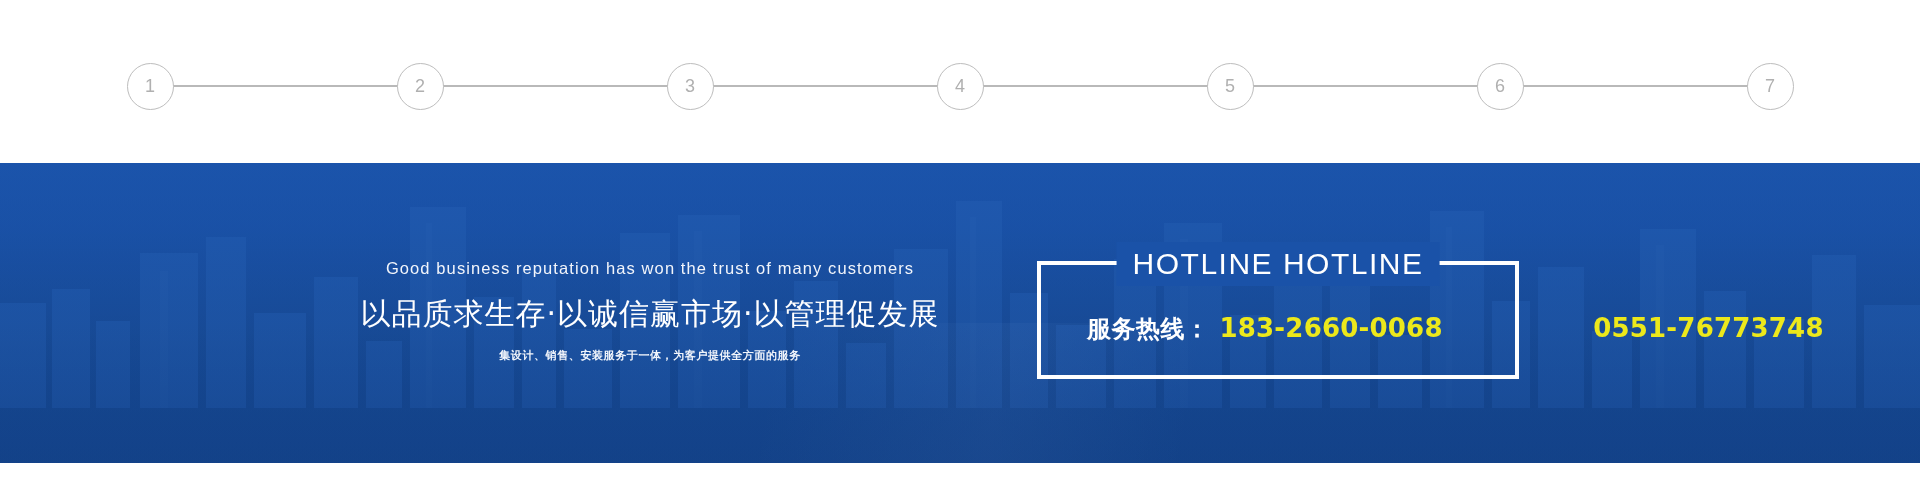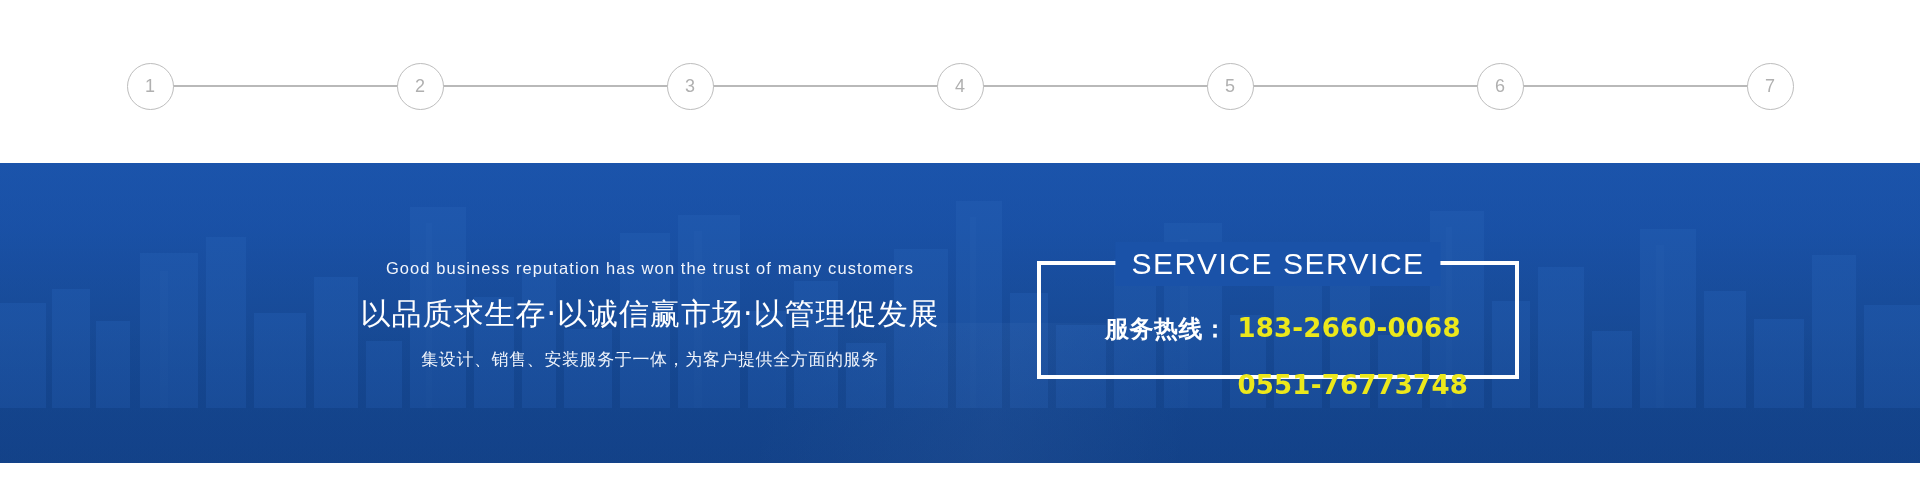--- a/index.html
+++ b/index.html
@@ -144,26 +144,26 @@
     letter-spacing: 1px;
     color: #ffffff;
     white-space: nowrap;
     line-height: 1.25;
     font-weight: 400;
   }
 
   .slogan-sub {
     margin-top: 17px;
     font-family: "DejaVu Sans", "Liberation Sans", sans-serif;
-    font-size: 17px;
+    font-size: 11px;
     letter-spacing: .6px;
     color: #f0f4fb;
     white-space: nowrap;
     line-height: 1.25;
-    font-weight: 400;
+    font-weight: 700;
   }
 
   
   .hotline {
     position: absolute;
     left: 1037px;
     top: 98px;
     width: 482px;
     height: 118px;
     border: 4px solid #ffffff;
@@ -183,24 +183,23 @@
     white-space: nowrap;
     line-height: 1.45;
     font-weight: 400;
   }
 
   .hotline-rows {
     position: absolute;
     left: 0;
     top: 28px;
     width: 100%;
-    padding-left: 64px;
+    padding-left: 46px;
     display: flex;
-    flex-direction: column;
-    gap: 2px;
+    gap: 18px;
   }
 
   .hotline-row {
     display: flex;
     align-items: baseline;
     white-space: nowrap;
   }
 
   .hotline-label {
     font-family: "DejaVu Sans", "Liberation Sans", sans-serif;
@@ -326,21 +325,21 @@
       <div class="banner-wash"></div>
     </div>
 
     <div class="slogan">
       <div class="slogan-en">Good business reputation has won the trust of many customers</div>
       <div class="slogan-cn">以品质求生存·以诚信赢市场·以管理促发展</div>
       <div class="slogan-sub">集设计、销售、安装服务于一体，为客户提供全方面的服务</div>
     </div>
 
     <div class="hotline">
-      <div class="hotline-title">SERVICE  SERVICE</div>
+      <div class="hotline-title">HOTLINE  HOTLINE</div>
 
       <div class="hotline-rows">
         <div class="hotline-row">
           <span class="hotline-label">服务热线：</span>
           <span class="hotline-number">183-2660-0068</span>
         </div>
         <div class="hotline-row">
           <span class="hotline-label spacer">服务热线：</span>
           <span class="hotline-number">0551-76773748</span>
         </div>

